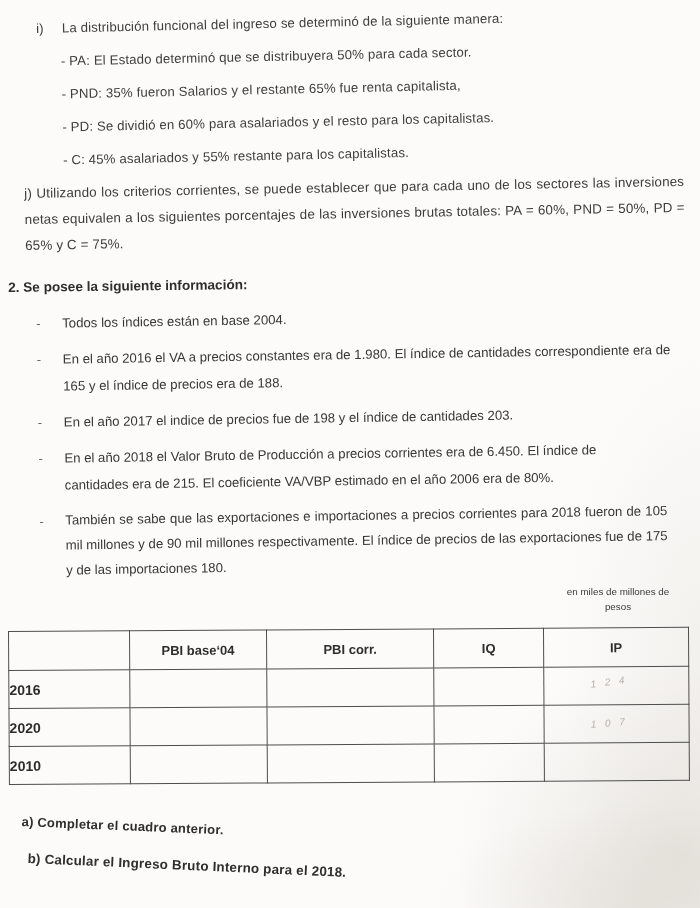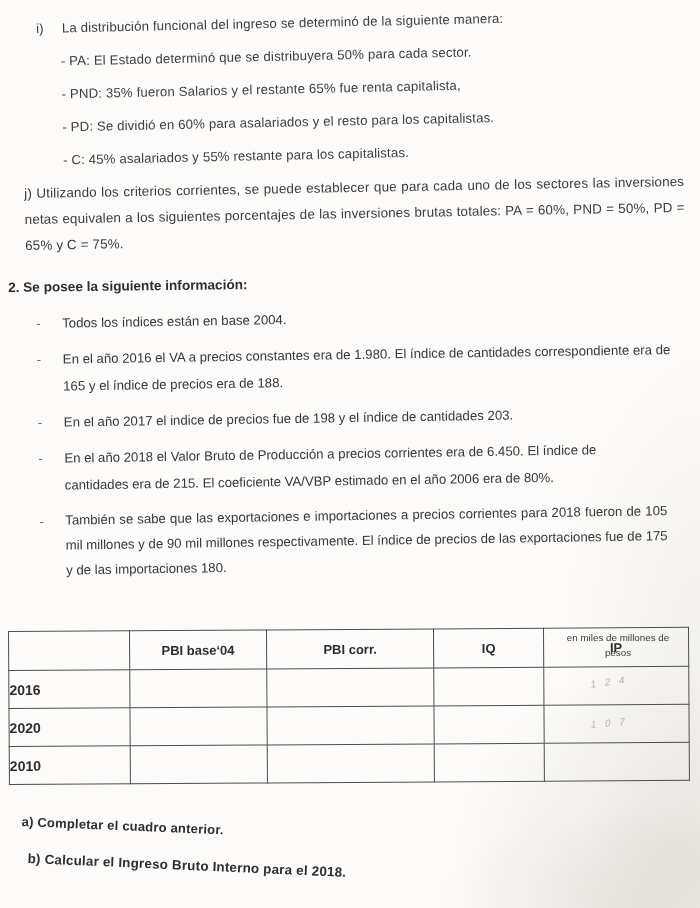--- a/index.html
+++ b/index.html
@@ -54,21 +54,20 @@
   .bullet .btxt { flex:1 1 auto; }
   .bullet.b2 .btxt { max-width:612px; }
   .bullet.b4 .btxt { max-width:588px; }
   .bullet.b5 .btxt { max-width:602px; text-align:justify; line-height:25px; }
 
   
   .unit-note {
     left:554px; top:584px; width:128px;
     font-size:9.8px; line-height:15px; color:#3a3a3a;
     text-align:center;
-    margin-top:46px;
   }
 
   
   .tbl-wrap {
     left:8px; top:631px; width:681px;
     transform:rotate(-0.35deg); transform-origin:0 0;
   }
   table.grid { border-collapse:collapse; table-layout:fixed; width:681px; }
   table.grid td, table.grid th {
     border:1.5px solid #4e4e4e;

